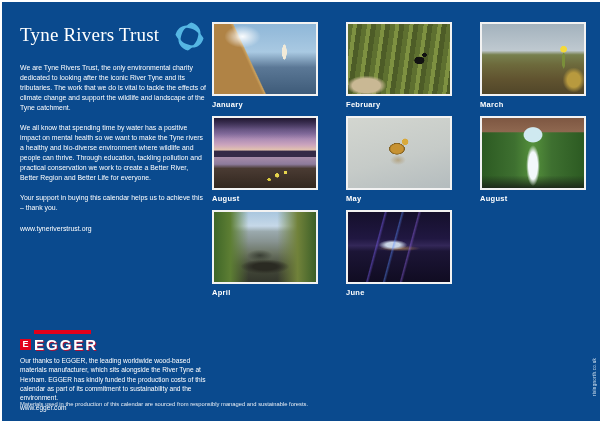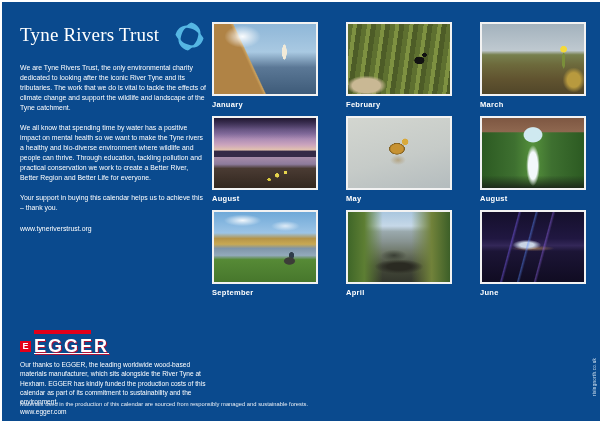--- a/index.html
+++ b/index.html
@@ -21,23 +21,22 @@
   .website{font-size:6.9px;margin-top:12px;}
   
   .sponsor{position:absolute;left:18px;top:328px;width:192px;}
   .egger-bar{width:57px;height:4px;background:#e2001a;margin:0 0 2px 14px;}
   .egger-row{display:flex;align-items:center;gap:3px;margin-bottom:3px;}
   .egger-e{
     width:11px;height:11px;background:#e2001a;color:#fff;font-weight:bold;
     font-size:9px;line-height:11px;text-align:center;display:inline-block;
   }
   .egger-word{
-    font-size:18px;font-weight:bold;letter-spacing:2px;color:#fff;
+    font-size:15px;font-weight:bold;letter-spacing:2px;color:#fff;
     text-shadow:1px 1px 0 rgba(226,0,26,.75);
-    text-decoration:underline;
   }
   .sponsor p{margin:0;font-size:6.6px;line-height:1.42;}
   .sponsor .website{margin-top:1px;font-size:6.6px;}
   .materials-note{position:absolute;left:18px;top:399px;font-size:5.8px;color:#e8eef5;}
   .side-credit{
     position:absolute;right:3px;top:356px;font-size:4.5px;color:#cfe0ef;
     writing-mode:vertical-rl;transform:rotate(180deg);letter-spacing:.3px;
   }
   
   .grid{
@@ -173,24 +172,20 @@
     </div>
     <div class="cell">
       <div class="thumb ph-may" title="duckling on calm water"></div>
       <div class="month-label">May</div>
     </div>
     <div class="cell">
       <div class="thumb ph-aug" title="stone arch bridge over waterfall"></div>
       <div class="month-label">August</div>
     </div>
     <div class="cell">
-      <div class="thumb ph-sep" title="person on bench beside lake with autumn trees"></div>
-      <div class="month-label">September</div>
-    </div>
-    <div class="cell">
       <div class="thumb ph-oct" title="rocky river between autumn trees"></div>
       <div class="month-label">April</div>
     </div>
     <div class="cell">
       <div class="thumb ph-nov" title="quayside light show at night"></div>
       <div class="month-label">June</div>
     </div>
   </div>
 
 </div>

